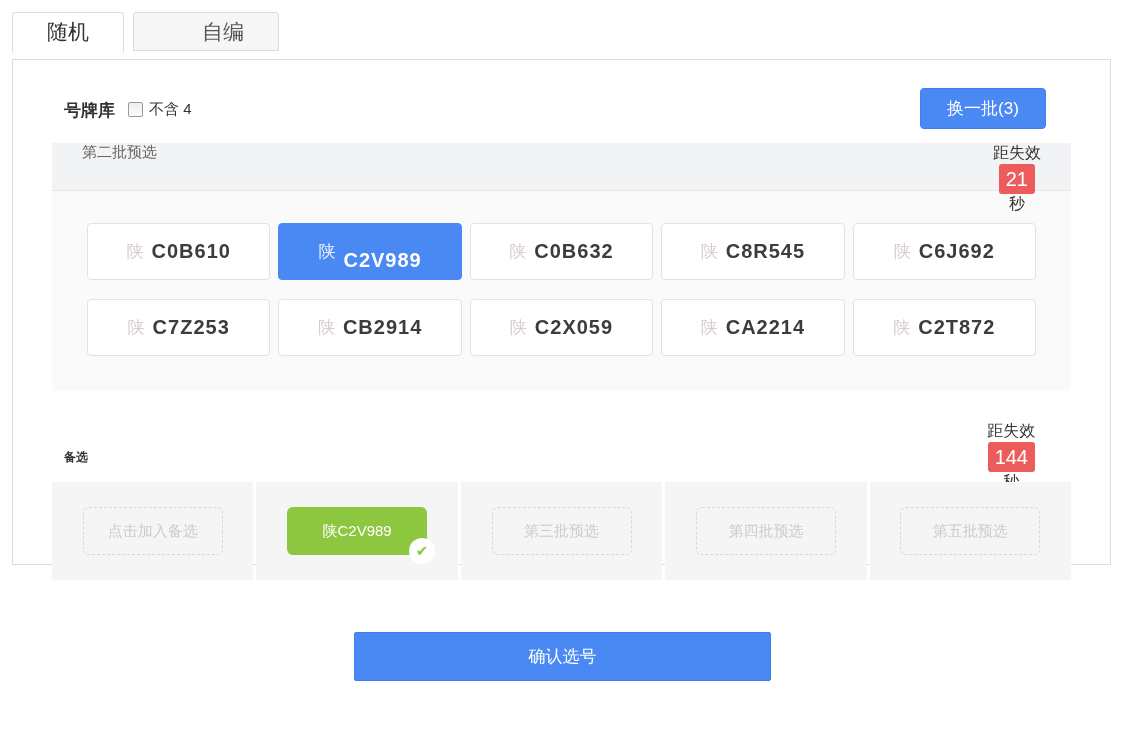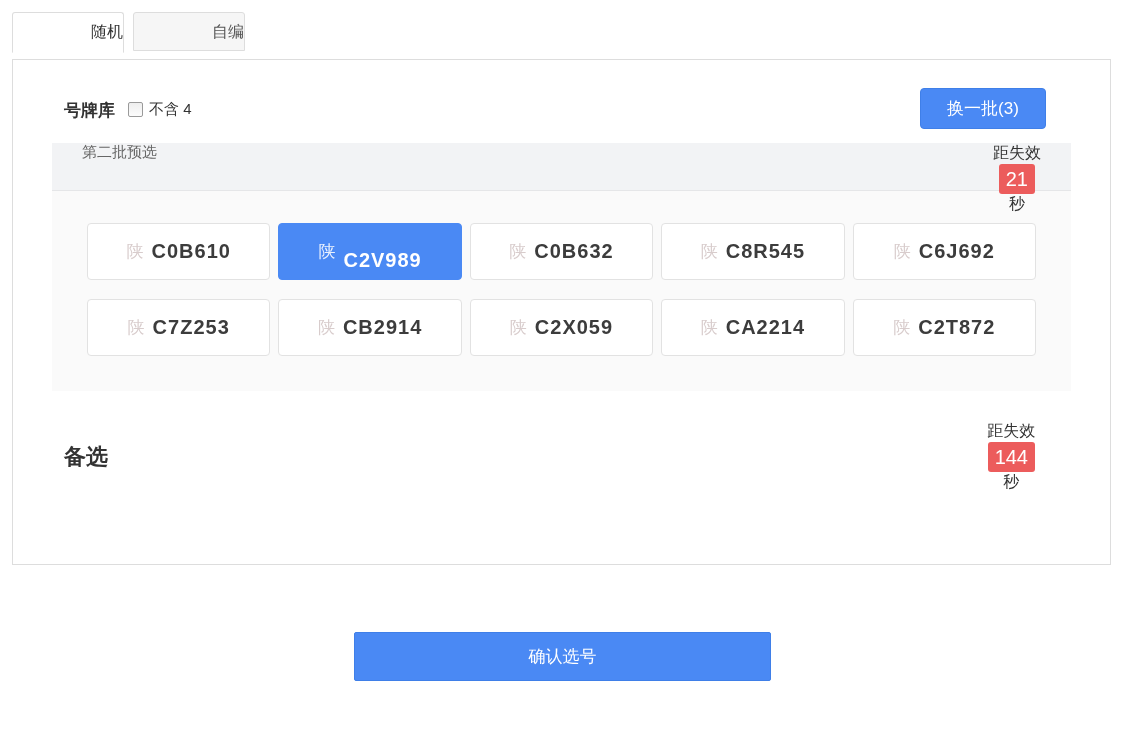--- a/index.html
+++ b/index.html
@@ -3,25 +3,25 @@
 <meta charset="utf-8">
 <style>
   html,body{margin:0;padding:0;background:#fff;}
   body{
     width:1131px;height:734px;position:relative;overflow:hidden;
     font-family:"Liberation Sans","DejaVu Sans",sans-serif;
     color:#333;
   }
   
   .tabs{position:absolute;left:12px;top:12px;display:flex;z-index:3;}
-  .tab{width:110px;height:37px;line-height:37px;text-align:right;font-size:16px;
+  .tab{width:110px;height:37px;line-height:37px;text-align:center;font-size:21px;
        border:1px solid #ddd;border-top-left-radius:3px;border-top-right-radius:3px;
        cursor:pointer;box-sizing:content-box;}
   .tab.active{background:#fff;border-bottom:1px solid #fff;height:39px;color:#333;}
-  .tab.inactive{background:#f6f6f6;margin-left:9px;color:#555;}
+  .tab.inactive{background:#f6f6f6;margin-left:9px;color:#555;padding-left:34px;}
   
   .container{position:absolute;left:12px;top:59px;width:1099px;height:506px;
              border:1px solid #ddd;background:#fff;box-sizing:border-box;z-index:1;}
   
   .lib-header{position:absolute;left:0;top:0;width:100%;height:83px;}
   .lib-title{position:absolute;left:51px;top:39px;font-size:17px;font-weight:bold;color:#333;}
   .cb-wrap{position:absolute;left:115px;top:40px;display:flex;align-items:center;cursor:pointer;font-size:15px;color:#333;}
   .checkbox{display:inline-block;width:13px;height:13px;border:1px solid #9a9a9a;border-radius:2px;
             background:linear-gradient(#eee,#fcfcfc);margin-right:6px;}
   .refresh-btn{position:absolute;left:907px;top:28px;width:126px;height:41px;
@@ -40,21 +40,21 @@
   .plate{height:57px;background:#fff;border:1px solid #e2e2e2;border-radius:4px;
          display:flex;align-items:center;justify-content:center;cursor:pointer;box-sizing:border-box;}
   .plate .prov{font-size:17px;color:#d8cccc;margin-right:8px;}
   .plate .num{font-size:20px;font-weight:bold;color:#3c3c3c;letter-spacing:1px;}
   .plate.selected{background:#4a89f4;border-color:#4a89f4;}
   .plate.selected .prov{color:rgba(255,255,255,.88);}
   .plate.selected .num{color:#fff;margin-top:18px;}
   
   .alt-header{position:absolute;left:39px;top:372px;width:1019px;height:50px;
               display:flex;align-items:center;justify-content:space-between;padding:0 30px 0 12px;box-sizing:border-box;}
-  .alt-title{font-size:22px;font-weight:bold;color:#333;}
+  .alt-title{font-size:12px;font-weight:bold;color:#333;}
   
   .strip{position:absolute;left:39px;top:422px;width:1019px;height:98px;display:flex;gap:3px;}
   .cell{flex:1;background:#f5f5f6;display:flex;align-items:center;justify-content:center;}
   .slot{width:140px;height:48px;border-radius:6px;display:flex;align-items:center;justify-content:center;
         font-size:15px;box-sizing:border-box;cursor:pointer;position:relative;}
   .slot.empty{border:1px dashed #d8d8d8;color:#ccc;background:transparent;}
   .slot.filled{background:#8dc740;color:#fff;border:none;}
   .check-icon{position:absolute;right:-8px;bottom:-9px;width:26px;height:26px;border-radius:50%;
               background:#fff;color:#8dc740;font-size:15px;font-weight:bold;
               display:flex;align-items:center;justify-content:center;}
@@ -137,15 +137,43 @@
 
   <div class="alt-header">
     <span class="alt-title">备选</span>
     <span class="expiry">
       <span>距失效</span>
       <span class="badge">144</span>
       <span>秒</span>
     </span>
   </div>
 
+  <div class="strip" id="slot-strip">
+      <div class="cell">
+        <div class="slot empty">
+          <span>点击加入备选</span>
+        </div>
+      </div>
+      <div class="cell">
+        <div class="slot filled">
+          <span>陕C2V989</span>
+          <span class="check-icon">✔</span>
+        </div>
+      </div>
+      <div class="cell">
+        <div class="slot empty">
+          <span>第三批预选</span>
+        </div>
+      </div>
+      <div class="cell">
+        <div class="slot empty">
+          <span>第四批预选</span>
+        </div>
+      </div>
+      <div class="cell">
+        <div class="slot empty">
+          <span>第五批预选</span>
+        </div>
+      </div>
+    </div>
 
   <button class="confirm-btn">确认选号</button>
 </div>
 
 </body></html>

